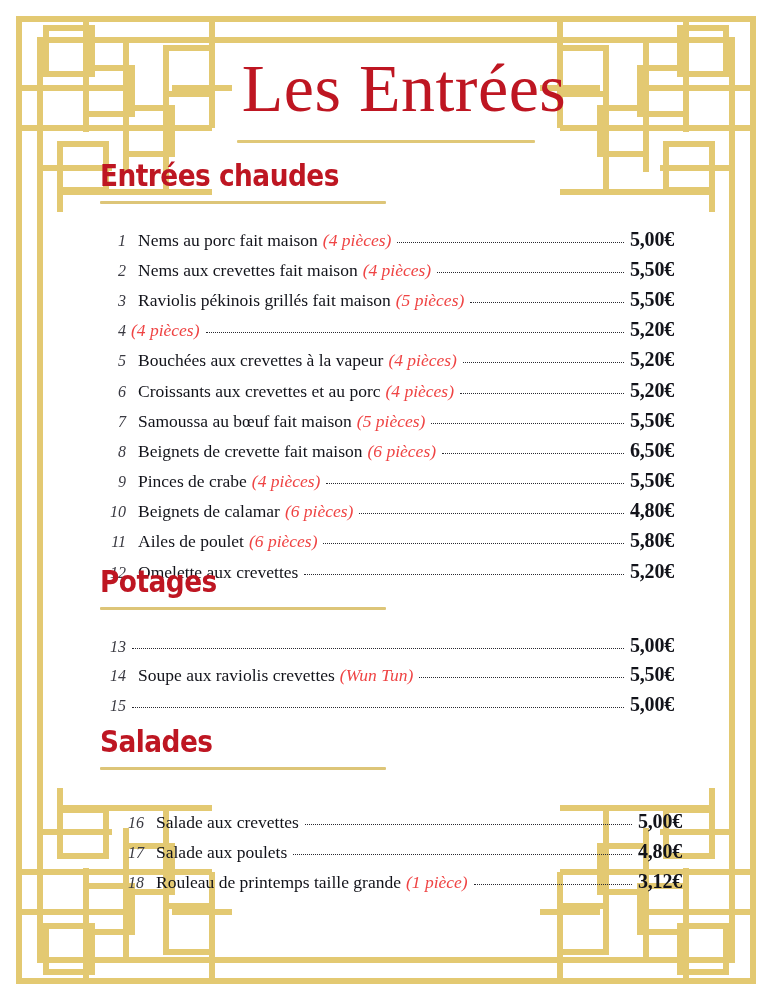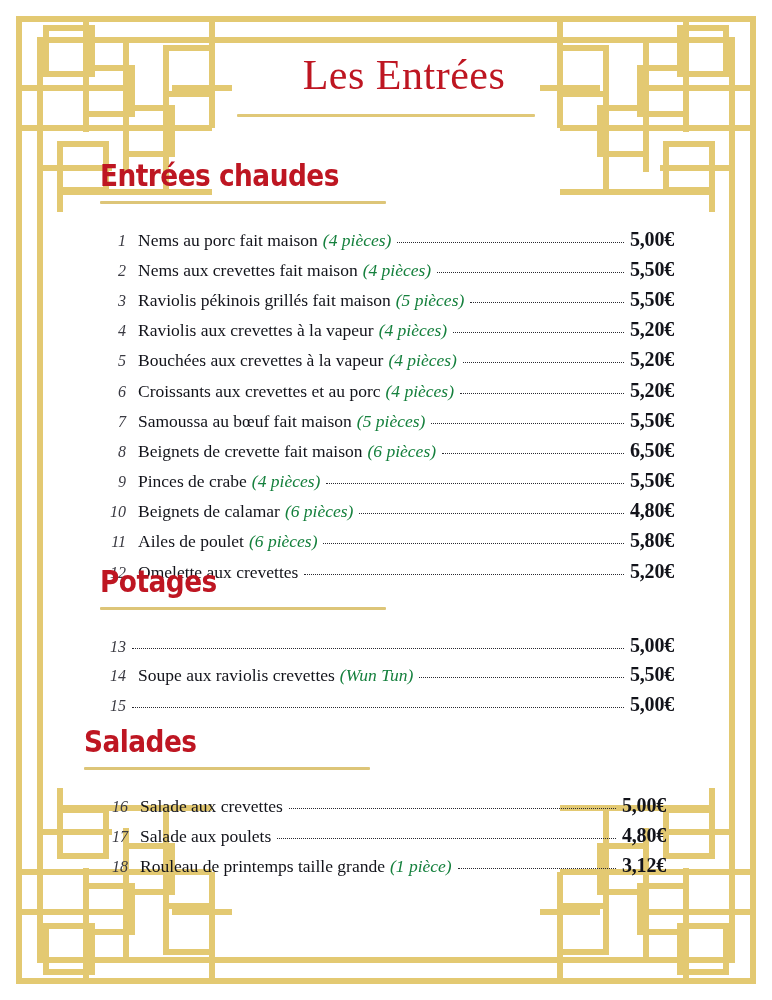--- a/index.html
+++ b/index.html
@@ -31,21 +31,21 @@
     width: 772px;
     height: 1000px;
     box-sizing: border-box;
   }
 
   .menu-title {
     text-align: center;
     color: #BE1622;
     font-family: "Liberation Serif", serif;
     font-weight: 400;
-    font-size: 42px;
+    font-size: 68px;
     line-height: 1;
     letter-spacing: 0.5px;
     margin: 0;
     padding-top: 54px;
     padding-left: 36px;
   }
   .title-rule {
     width: 298px;
     height: 3px;
     background: #E0C878;
@@ -102,21 +102,21 @@
     margin-left: 12px;
     font-weight: 400;
     font-family: "Liberation Serif", serif;
     white-space: nowrap;
   }
   .qty {
     flex: 0 0 auto;
     margin-left: 5px;
     font-style: italic;
     font-weight: 400;
-    color: #15803d;
+    color: #ef4444;
     white-space: nowrap;
   }
   .qty:empty { display: none; }
   .leader {
     flex: 1 1 auto;
     margin: 0 6px;
     position: relative;
     height: 1em;
     overflow: hidden;
   }
@@ -138,23 +138,23 @@
   
   #sec-chaudes { position: absolute; left: 100px; top: 160px; width: 574px; }
   #sec-chaudes .section-rule { width: 286px; }
   #sec-chaudes .items { margin-top: 20px; }
   #sec-chaudes .item { padding-left: 0; }
 
   #sec-potages { position: absolute; left: 100px; top: 566px; width: 574px; }
   #sec-potages .section-rule { width: 286px; }
   #sec-potages .items { margin-top: 20px; }
 
-  #sec-salades { position: absolute; left: 84px; top: 726px; width: 582px; }
+  #sec-salades { position: absolute; left: 100px; top: 726px; width: 582px; }
   #sec-salades .section-rule { width: 286px; }
-  #sec-salades .items { margin-top: 20px; padding-left: 18px; }
+  #sec-salades .items { margin-top: 36px; padding-left: 18px; }
 </style>
 </head>
 <body>
 
 <div class="frame">
   <svg width="772" height="1000" viewBox="0 0 772 1000" xmlns="http://www.w3.org/2000/svg">
     <defs>
       <g id="corner-motif">
 
         <g fill="none" stroke="#E3C972" stroke-width="6">
@@ -230,21 +230,20 @@
       </li>
       <li class="item">
         <span class="num">3</span>
         <span class="name">Raviolis pékinois grillés fait maison</span>
         <span class="qty">(5 pièces)</span>
         <span class="leader"></span>
         <span class="price">5,50€</span>
       </li>
       <li class="item">
         <span class="num">4</span>
-        <span class="name">Raviolis aux crevettes à la vapeur</span>
         <span class="qty">(4 pièces)</span>
         <span class="leader"></span>
         <span class="price">5,20€</span>
       </li>
       <li class="item">
         <span class="num">5</span>
         <span class="name">Bouchées aux crevettes à la vapeur</span>
         <span class="qty">(4 pièces)</span>
         <span class="leader"></span>
         <span class="price">5,20€</span>

